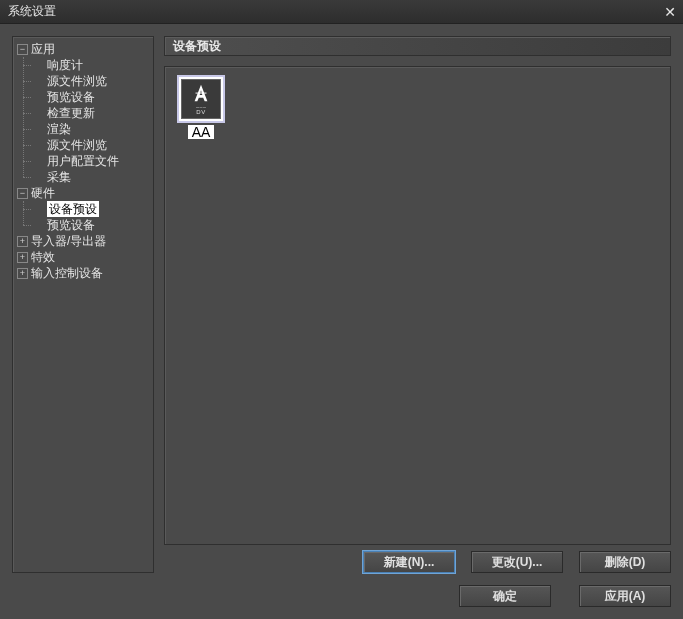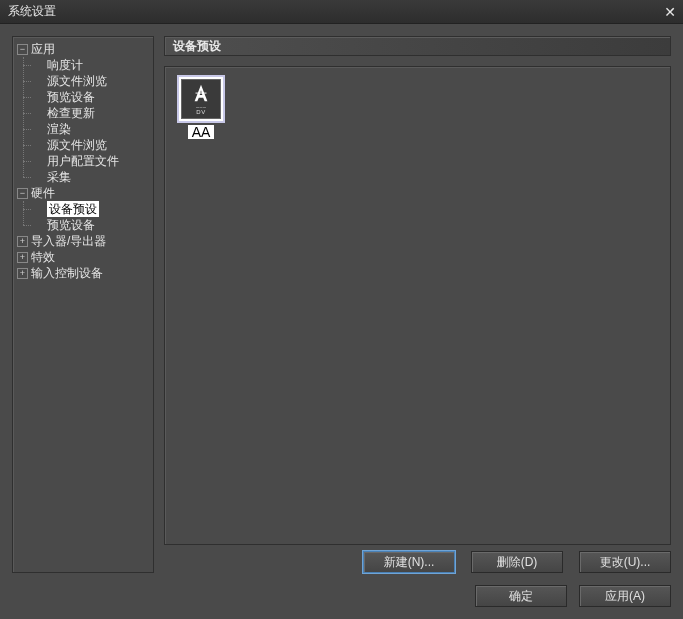--- a/index.html
+++ b/index.html
@@ -140,28 +140,29 @@
   .btn {
     min-width: 92px; height: 22px;
     background: linear-gradient(#565656, #454545);
     border: 1px solid #2a2a2a;
     box-shadow: inset 1px 1px 0 #6a6a6a;
     color: #e0e0e0;
     font-size: 12px;
     display: inline-flex; align-items: center; justify-content: center;
     cursor: pointer;
     padding: 0 10px;
+    font-weight: bold;
   }
   .btn.highlight {
     box-shadow: inset 1px 1px 0 #6a6a6a, 0 0 0 1px #6fa4d6;
     border-color: #4a80b4;
   }
   
   .footer {
-    display: flex; justify-content: flex-end; gap: 12px;
+    display: flex; justify-content: flex-end; gap: 28px;
     padding-top: 4px;
   }
 </style>
 </head>
 <body>
 
 <div class="window">
 
   <div class="titlebar">
     <span>系统设置</span>
@@ -289,22 +290,22 @@
                 </svg>
                 <div class="dv">DV</div>
               </div>
             </div>
             <div class="preset-label">AA</div>
           </div>
         </div>
 
         <div class="right-buttons">
           <div class="btn highlight">新建(N)...</div>
+          <div class="btn">更改(U)...</div>
           <div class="btn">删除(D)</div>
-          <div class="btn">更改(U)...</div>
         </div>
       </div>
     </div>
 
     <div class="footer">
       <div class="btn">确定</div>
       <div class="btn">应用(A)</div>
     </div>
   </div>
 </div>

